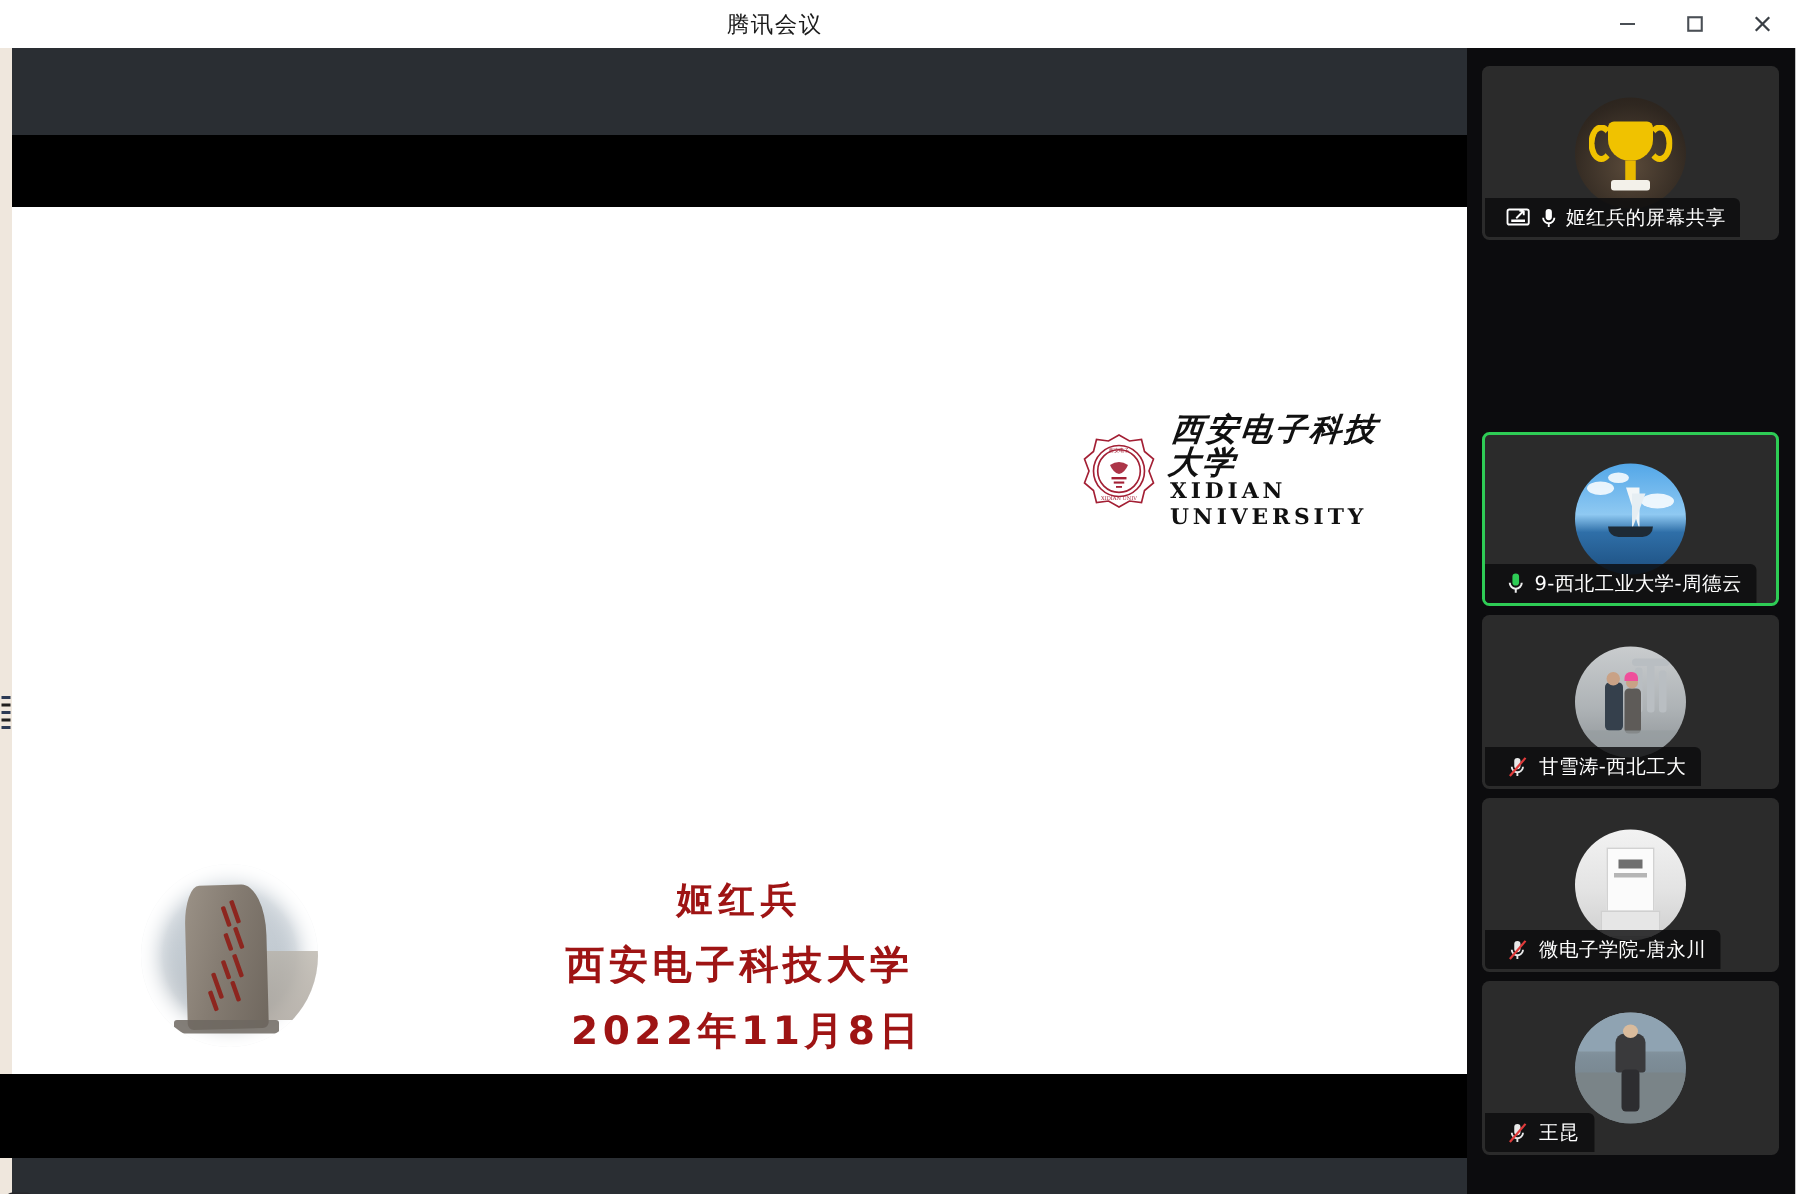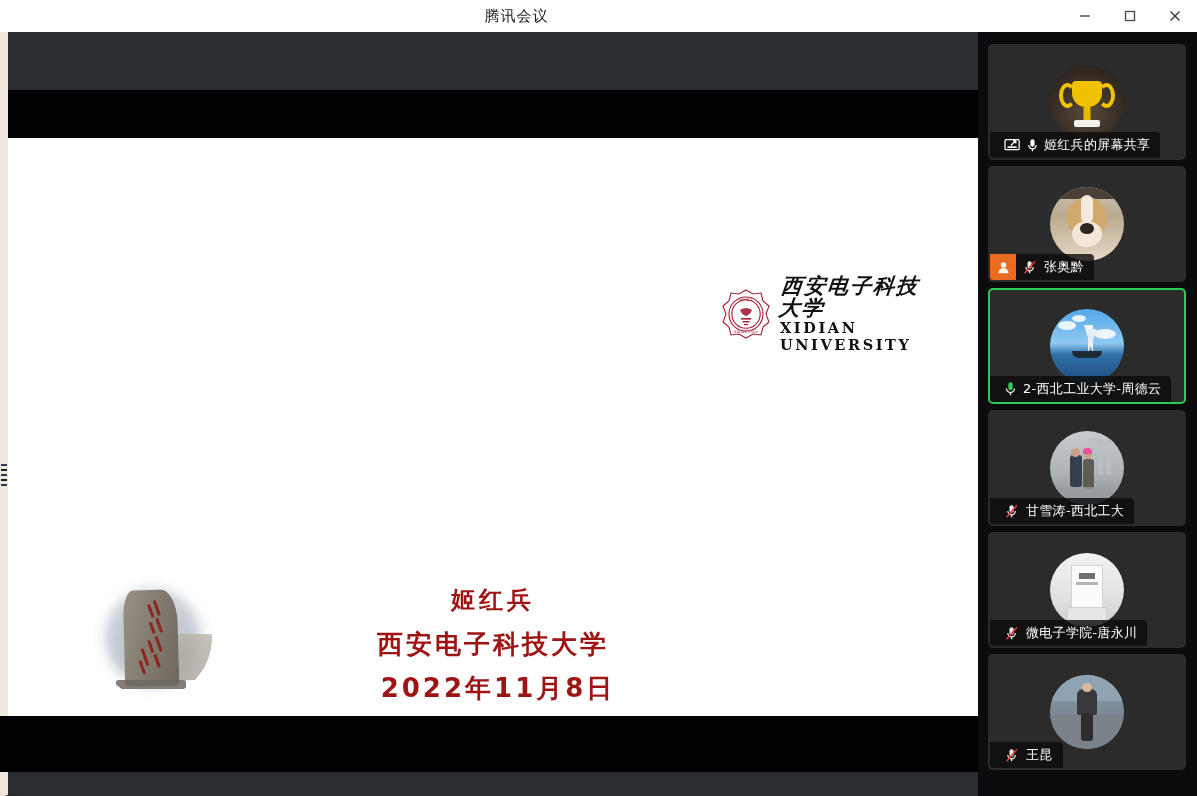--- a/index.html
+++ b/index.html
@@ -280,66 +280,40 @@
         </svg>
         <svg width="11" height="15" viewBox="0 0 13 18">
           <rect x="4" y="1.5" width="5" height="9" rx="2.5" fill="#fff"></rect>
           <path d="M2 8.5 a4.5 4.5 0 0 0 9 0" fill="none" stroke="#fff" stroke-width="1.5"></path>
           <line x1="6.5" y1="13" x2="6.5" y2="16" stroke="#fff" stroke-width="1.5"></line>
         </svg>
         <span class="tile-name">姬红兵的屏幕共享</span>
       </div>
     </div>
 
-    <div class="tile" style="top:134px;">
-      <div class="tile-video">
-        <div class="avatar av-dog">
-          <div class="dog-band"></div>
-          <div class="dog-head"></div>
-          <div class="dog-blaze"></div>
-          <div class="dog-snout"></div>
-          <div class="dog-nose"></div>
-        </div>
-      </div>
-      <div class="tile-bar">
-        <span class="host">
-          <svg width="15" height="15" viewBox="0 0 16 16">
-            <circle cx="8" cy="5.2" r="2.9" fill="#fff"></circle>
-            <path d="M2.6 14 a5.4 5.4 0 0 1 10.8 0 z" fill="#fff"></path>
-          </svg>
-        </span>
-        <svg width="16" height="15" viewBox="0 0 16 18">
-          <rect x="5" y="1.5" width="5" height="9" rx="2.5" fill="#e9e9e9"></rect>
-          <path d="M3 8.5 a4.5 4.5 0 0 0 9 0" fill="none" stroke="#e9e9e9" stroke-width="1.5"></path>
-          <line x1="7.5" y1="13" x2="7.5" y2="16" stroke="#e9e9e9" stroke-width="1.5"></line>
-          <line x1="1.5" y1="16" x2="14" y2="1.5" stroke="#e03b3b" stroke-width="1.8"></line>
-        </svg>
-        <span class="tile-name">张奥黔</span>
-      </div>
-    </div>
 
     <div class="tile active" style="top:256px;">
       <div class="tile-video">
         <div class="avatar av-sail">
           <span class="cloud" style="left:8px;top:12px;width:18px;height:9px;"></span>
           <span class="cloud" style="left:44px;top:20px;width:22px;height:10px;"></span>
           <span class="cloud" style="left:22px;top:6px;width:14px;height:7px;"></span>
           <div class="sail-a"></div>
             <div class="sail-b"></div>
             <div class="sail-hull"></div>
         </div>
       </div>
       <div class="tile-bar">
         <span class="pad"></span>
         <svg width="13" height="16" viewBox="0 0 13 18">
           <rect x="4" y="1.5" width="5" height="9" rx="2.5" fill="#2ecc55"></rect>
           <path d="M2 8.5 a4.5 4.5 0 0 0 9 0" fill="none" stroke="#eee" stroke-width="1.5"></path>
           <line x1="6.5" y1="13" x2="6.5" y2="16" stroke="#eee" stroke-width="1.5"></line>
         </svg>
-        <span class="tile-name">2-西北工业大学-周德云</span>
+        <span class="tile-name">9-西北工业大学-周德云</span>
       </div>
     </div>
 
     <div class="tile" style="top:378px;">
       <div class="tile-video">
         <div class="avatar av-couple">
           <span class="bld" style="left:40px;top:14px;width:5px;height:30px;border-radius:2px;"></span>
           <span class="bld" style="left:48px;top:12px;width:5px;height:32px;border-radius:2px;"></span>
           <span class="bld" style="left:56px;top:16px;width:5px;height:28px;border-radius:2px;"></span>
           <span class="bld" style="left:38px;top:8px;width:25px;height:5px;border-radius:3px;"></span>

